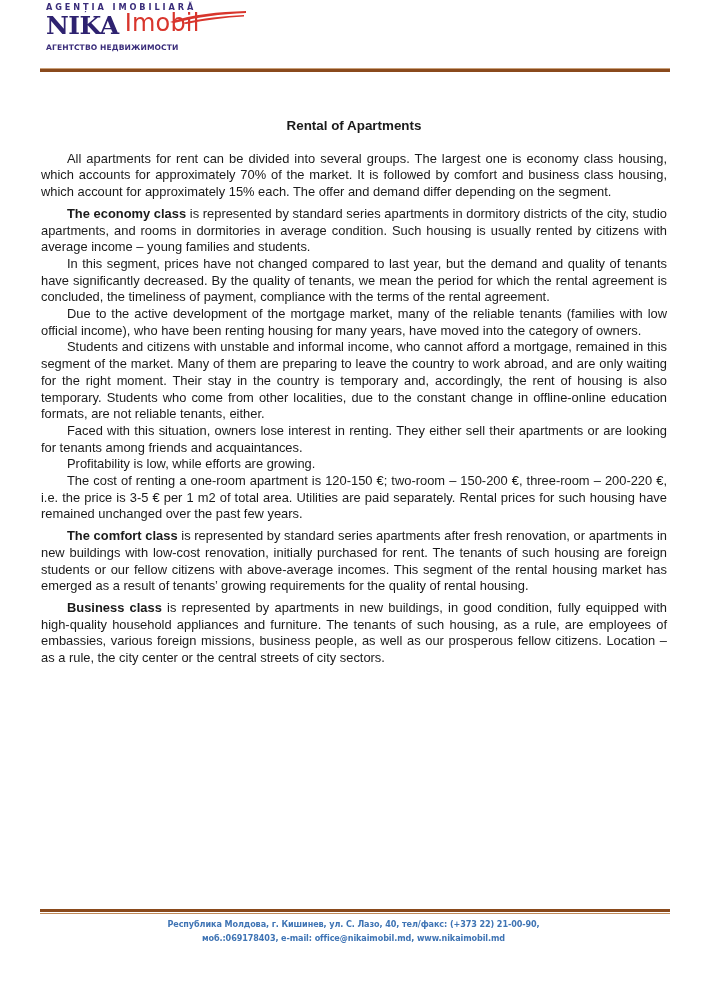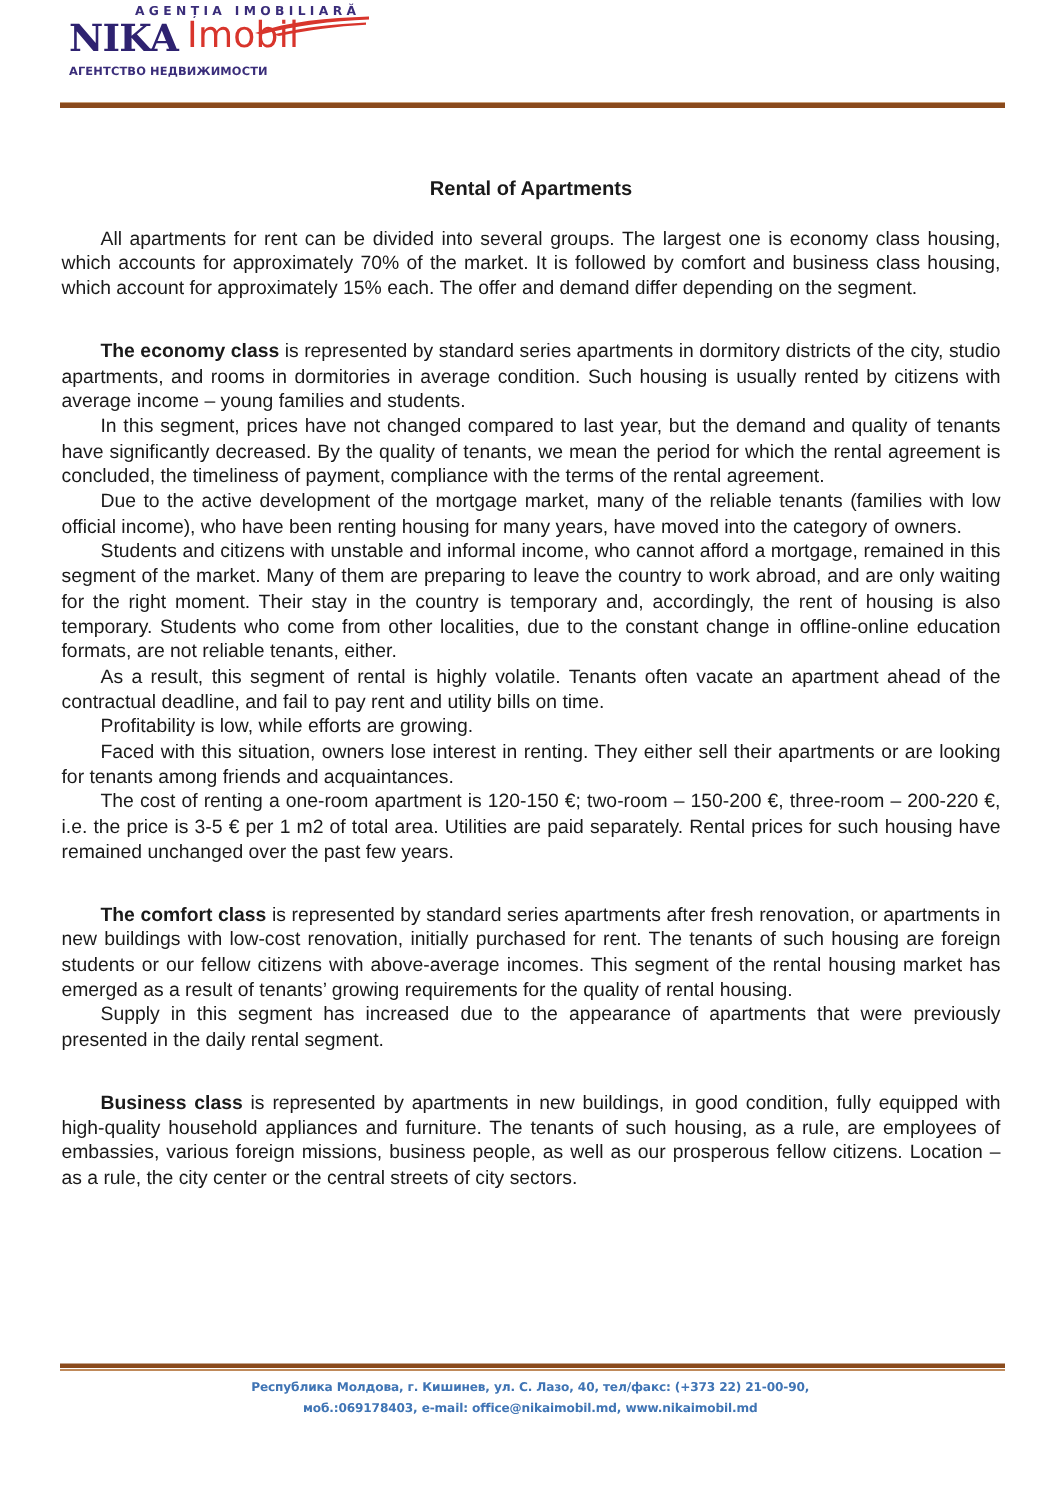--- a/index.html
+++ b/index.html
@@ -1,30 +1,30 @@
 <!DOCTYPE html>
 <html><head>
 <meta charset="utf-8">
 <style>
   html, body { margin:0; padding:0; background:#ffffff; }
   body { width:707px; height:1000px; position:relative; overflow:hidden; font-family:"Liberation Sans", sans-serif; color:#1a1a1a; }
   .logo { position:absolute; left:46px; top:2px; width:200px; }
-  .logo-top { font-family:"DejaVu Sans", sans-serif; font-weight:bold; font-size:8.2px; letter-spacing:2.9px; color:#3a2d7a; white-space:nowrap;margin-left:44px; }
+  .logo-top { font-family:"DejaVu Sans", sans-serif; font-weight:bold; font-size:8.2px; letter-spacing:2.9px; color:#3a2d7a; white-space:nowrap; }
   .logo-mid { display:flex; align-items:flex-start; margin-top:1px; height:27px; position:relative; }
   .logo-nika { font-family:"DejaVu Serif", serif; font-weight:bold; font-size:25px; color:#2e2270; line-height:25px; letter-spacing:-0.5px; }
   .logo-imobil { font-family:"DejaVu Sans", sans-serif; font-size:24px; color:#d8352c; line-height:21px; margin-left:6px; letter-spacing:0.2px; }
   .logo-swoosh { position:absolute; left:122px; top:-3px; width:80px; height:14px; }
   .logo-bottom { font-family:"DejaVu Sans", sans-serif; font-weight:bold; font-size:7.6px; color:#3a2d7a; margin-top:3px; white-space:nowrap; letter-spacing:0.1px; }
   .rule { position:absolute; left:40px; width:630px; }
   .rule-top { top:68px; height:4px; background:linear-gradient(#c9a07a 0 1px, #8a4a1c 1px 4px); }
   .rule-bottom { top:909px; height:5px; background:linear-gradient(#8a4a1c 0 3px, #ffffff 3px 3.6px, #c08a5a 3.6px 5px); }
   .content { position:absolute; left:41px; top:118px; width:626px; font-size:12.9px; line-height:16.7px; text-align:justify; }
   .title { text-align:center; font-weight:bold; font-size:13.4px; margin:0 0 16px 0; }
   .content p { margin:0; text-indent:26px; }
-  .content p.gap { margin-top:25px; }
+  .content p.gap { margin-top:5px; }
   .content p.indent2 { text-indent:29px; }
   .footer { position:absolute; left:0; top:917px; width:707px; text-align:center; font-family:"DejaVu Sans", sans-serif; font-size:8.1px; line-height:14px; color:#3f74b4; font-weight:bold; letter-spacing:-0.1px; }
   .footer a { color:#3f74b4; }
   .footer .plain { color:#3f74b4; }
 </style>
 </head>
 <body>
 
 <div class="logo">
   <div class="logo-top">AGENȚIA IMOBILIARĂ</div>
@@ -43,27 +43,25 @@
 
 <div class="content">
   <div class="title">Rental of Apartments</div>
 
   <p>All apartments for rent can be divided into several groups. The largest one is economy class housing, which accounts for approximately 70% of the market. It is followed by comfort and business class housing, which account for approximately 15% each. The offer and demand differ depending on the segment.</p>
 
   <p class="gap"><b>The economy class</b><span> is represented by standard series apartments in dormitory districts of the city, studio apartments, and rooms in dormitories in average condition. Such housing is usually rented by citizens with average income – young families and students.</span></p>
   <p>In this segment, prices have not changed compared to last year, but the demand and quality of tenants have significantly decreased. By the quality of tenants, we mean the period for which the rental agreement is concluded, the timeliness of payment, compliance with the terms of the rental agreement.</p>
   <p>Due to the active development of the mortgage market, many of the reliable tenants (families with low official income), who have been renting housing for many years, have moved into the category of owners.</p>
   <p>Students and citizens with unstable and informal income, who cannot afford a mortgage, remained in this segment of the market. Many of them are preparing to leave the country to work abroad, and are only waiting for the right moment. Their stay in the country is temporary and, accordingly, the rent of housing is also temporary. Students who come from other localities, due to the constant change in offline-online education formats, are not reliable tenants, either.</p>
-  <p>As a result, this segment of rental is highly volatile. Tenants often vacate an apartment ahead of the contractual deadline, and fail to pay rent and utility bills on time.</p>
+  <p>Faced with this situation, owners lose interest in renting. They either sell their apartments or are looking for tenants among friends and acquaintances.</p>
   <p>Profitability is low, while efforts are growing.</p>
-  <p>Faced with this situation, owners lose interest in renting. They either sell their apartments or are looking for tenants among friends and acquaintances.</p>
   <p>The cost of renting a one-room apartment is 120-150 €; two-room – 150-200 €, three-room – 200-220 €, i.e. the price is 3-5 € per 1 m2 of total area. Utilities are paid separately. Rental prices for such housing have remained unchanged over the past few years.</p>
 
   <p class="gap"><b>The comfort class</b><span> is represented by standard series apartments after fresh renovation, or apartments in new buildings with low-cost renovation, initially purchased for rent. The tenants of such housing are foreign students or our fellow citizens with above-average incomes. This segment of the rental housing market has emerged as a result of tenants’ growing requirements for the quality of rental housing.</span></p>
-  <p>Supply in this segment has increased due to the appearance of apartments that were previously presented in the daily rental segment.</p>
 
   <p class="gap"><b>Business class</b><span> is represented by apartments in new buildings, in good condition, fully equipped with high-quality household appliances and furniture. The tenants of such housing, as a rule, are employees of embassies, various foreign missions, business people, as well as our prosperous fellow citizens. Location – as a rule, the city center or the central streets of city sectors.</span></p>
 </div>
 
 <div class="rule rule-bottom"></div>
 
 <div class="footer">
   <div>Республика Молдова, г. Кишинев, ул. С. Лазо, 40, тел/факс: (+373 22) 21-00-90,</div>
   <div><span>моб.:069178403, e-mail: </span><a>office@nikaimobil.md</a><span>, </span><span class="plain">www.nikaimobil.md</span></div>
 </div>

